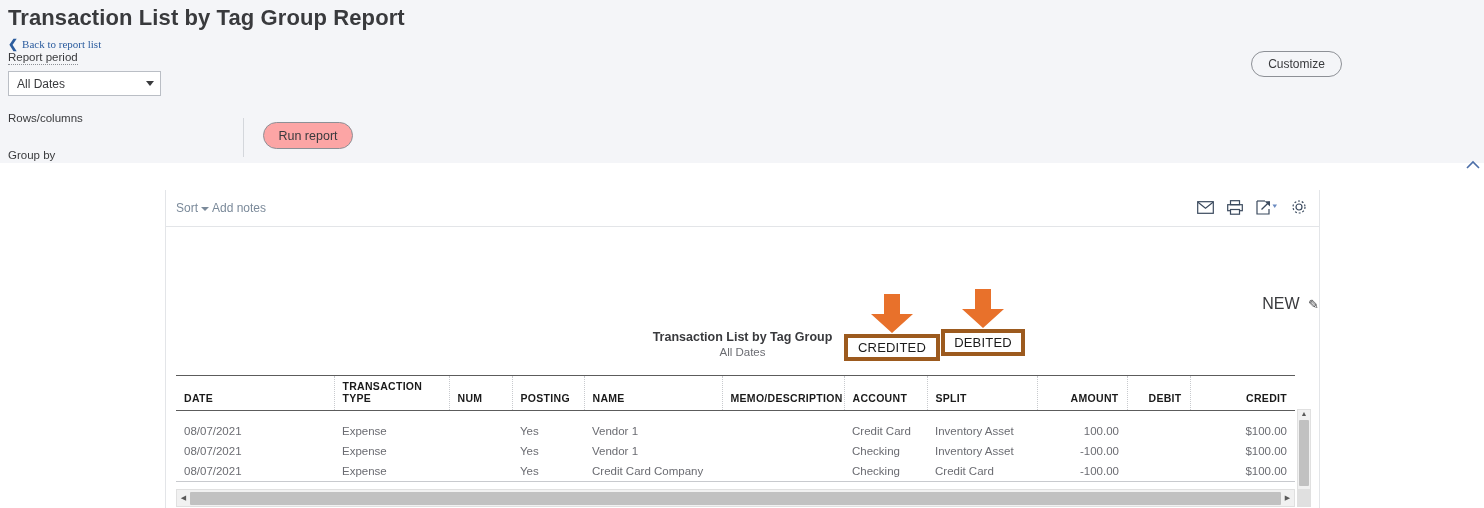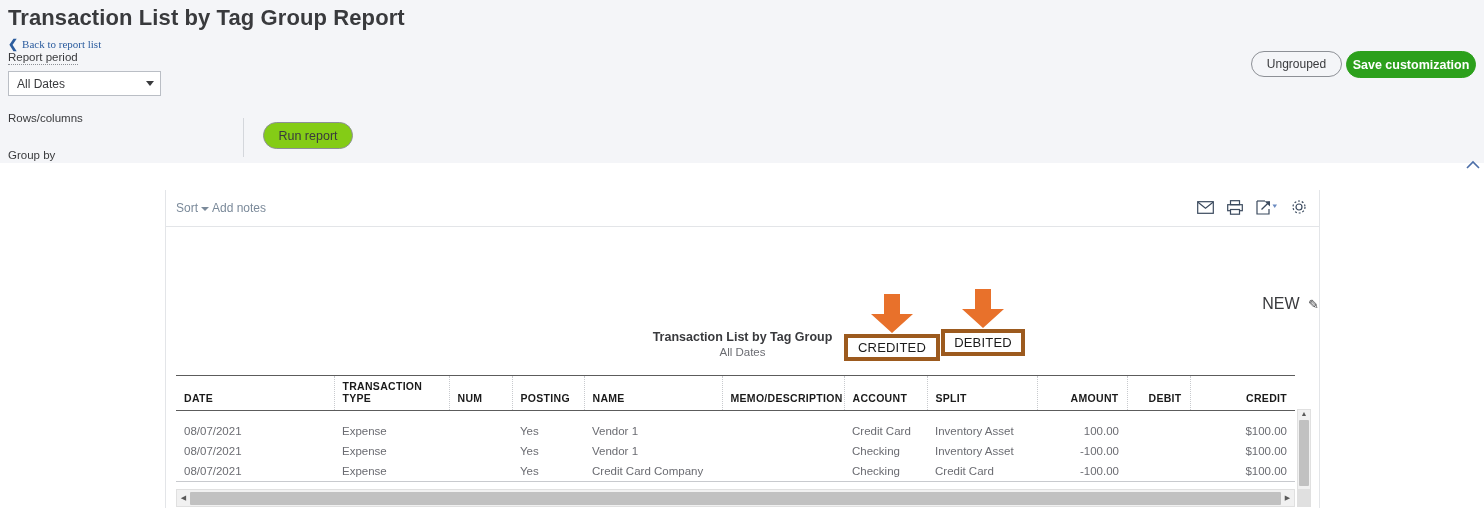--- a/index.html
+++ b/index.html
@@ -55,21 +55,21 @@
   #sel-report-period { left: 8px; top: 71px; width: 153px; }
   #sel-group-by      { left: 67px; top: 131px; width: 155px; }
 
   .divider-v {
     position: absolute; left: 243px; top: 118px; width: 1px; height: 39px;
     background: #d4d7dc;
   }
 
   .btn-run {
     position: absolute; left: 263px; top: 122px; width: 90px; height: 27px;
-    border: 1px solid #8d9096; border-radius: 14px; background: #84cc16;
+    border: 1px solid #8d9096; border-radius: 14px; background: #fca5a5;
     display: flex; align-items: center; justify-content: center;
     font-size: 12.5px; color: #393a3d; cursor: pointer;
   }
   .btn-customize {
     position: absolute; left: 1251px; top: 51px; width: 91px; height: 26px;
     border: 1px solid #8d9096; border-radius: 13px; background: #f4f5f8;
     display: flex; align-items: center; justify-content: center;
     font-size: 12px; color: #393a3d; cursor: pointer;
   }
   .btn-save {
@@ -224,22 +224,21 @@
     </div>
 
     <div class="field-label" id="lbl-rows-cols">Rows/columns</div>
 
     <div class="field-label" id="lbl-group-by">Group by</div>
 
 
     <div class="divider-v"></div>
 
     <div class="btn-run">Run report</div>
-    <div class="btn-customize">Ungrouped</div>
-    <div class="btn-save">Save customization</div>
+    <div class="btn-customize">Customize</div>
   </div>
 
   <div class="collapse-chev">
     <svg width="14" height="10" viewBox="0 0 14 10">
       <path d="M1 8 L7 2 L13 8" stroke="#4b6ea8" stroke-width="1.6" fill="none"></path>
     </svg>
   </div>
 
   <div class="report-card">
 

